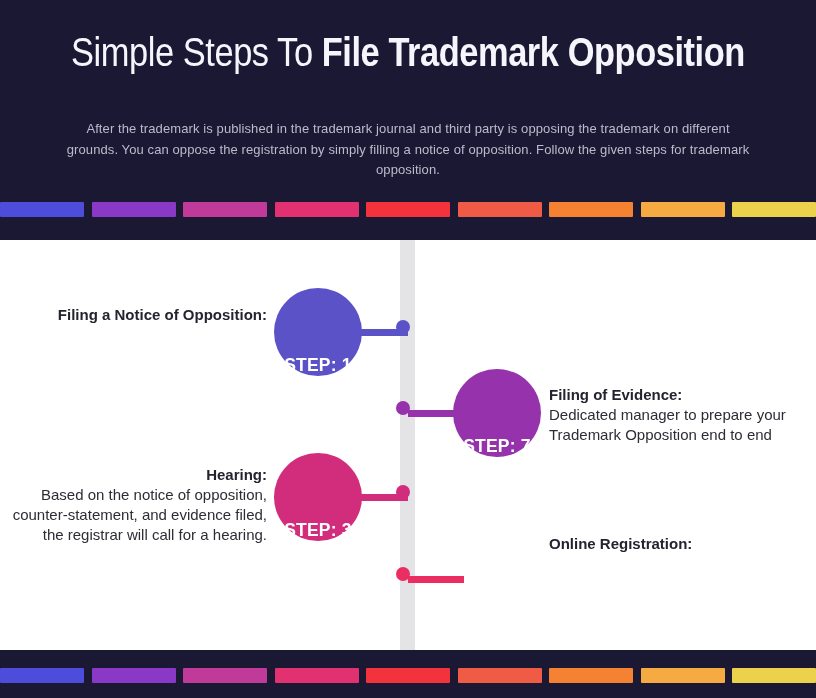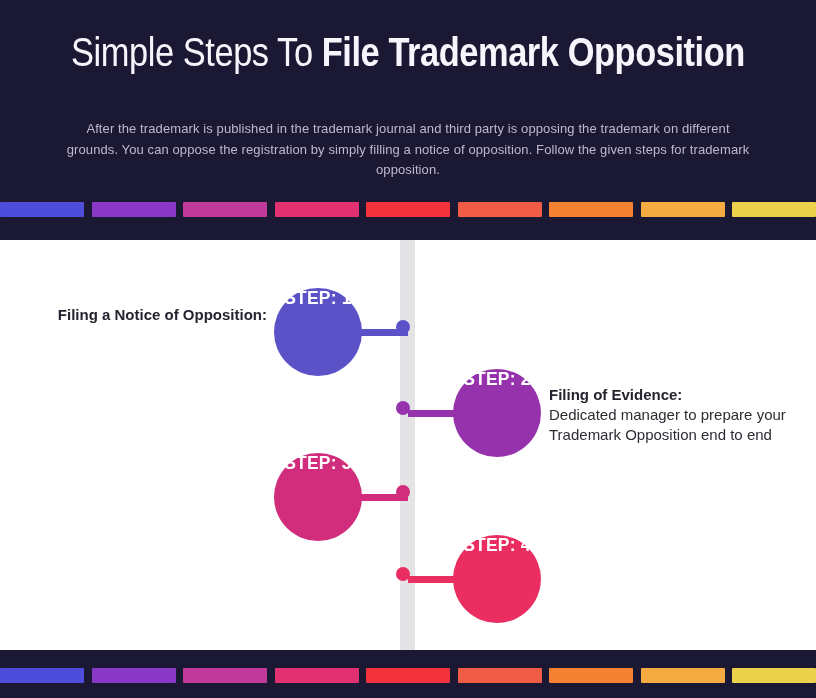--- a/index.html
+++ b/index.html
@@ -62,21 +62,21 @@
     position: absolute;
     top: 240px; left: 400px;
     width: 15px; height: 410px;
     background: #e4e4e7;
   }
 
   .step-circle {
     position: absolute;
     width: 88px; height: 88px;
     border-radius: 50%;
-    display: flex; align-items: flex-start; justify-content: center;
+    display: flex; align-items: flex-end; justify-content: center;
     z-index: 3;
   }
   .step-circle span {
     color: #ffffff;
     font-weight: 700;
     font-size: 17.5px;
     letter-spacing: 0.2px;
   }
 
   .connector { position: absolute; height: 7px; width: 56px; z-index: 1; }
@@ -135,36 +135,38 @@
     <span>STEP: 1</span>
   </div>
 
   <div class="step-text align-left" style="left:549px; top:385px; width:270px;">
     <h3>Filing of Evidence:</h3>
     <p>Dedicated manager to prepare your Trademark Opposition end to end</p>
   </div>
   <div class="connector" style="left: 408px; top: 410px; background: rgb(150, 50, 172);"></div>
   <div class="ring" style="left: 396px; top: 401px; border-color: rgb(150, 50, 172);"></div>
   <div class="step-circle" style="left: 453px; top: 369px; background: rgb(150, 50, 172);">
-    <span>STEP: 2</span>
+    <span>STEP: 7</span>
   </div>
 
+  <div class="step-text align-right" style="left:0px; top:465px; width:267px;">
+    <h3>Hearing:</h3>
+    <p>Based on the notice of opposition, counter-statement, and evidence filed, the registrar will call for a hearing.</p>
+  </div>
   <div class="connector" style="left: 352px; top: 494px; background: rgb(209, 45, 124);"></div>
   <div class="ring" style="left: 396px; top: 485px; border-color: rgb(209, 45, 124);"></div>
   <div class="step-circle" style="left: 274px; top: 453px; background: rgb(209, 45, 124);">
     <span>STEP: 3</span>
   </div>
 
   <div class="step-text align-left" style="left:549px; top:534px; width:265px;">
+    <h3>Online Registration:</h3>
   </div>
   <div class="connector" style="left: 408px; top: 576px; background: rgb(234, 46, 98);"></div>
   <div class="ring" style="left: 396px; top: 567px; border-color: rgb(234, 46, 98);"></div>
-  <div class="step-circle" style="left: 453px; top: 535px; background: rgb(234, 46, 98);">
-    <span>STEP: 4</span>
-  </div>
 
   <div class="footer"></div>
   <div class="divider-row bottom">
     <div class="divider-seg" style="background: rgb(77, 76, 219);"></div>
     <div class="divider-seg" style="background: rgb(138, 56, 198);"></div>
     <div class="divider-seg" style="background: rgb(192, 58, 154);"></div>
     <div class="divider-seg" style="background: rgb(226, 49, 112);"></div>
     <div class="divider-seg" style="background: rgb(242, 51, 60);"></div>
     <div class="divider-seg" style="background: rgb(240, 91, 69);"></div>
     <div class="divider-seg" style="background: rgb(245, 130, 51);"></div>

